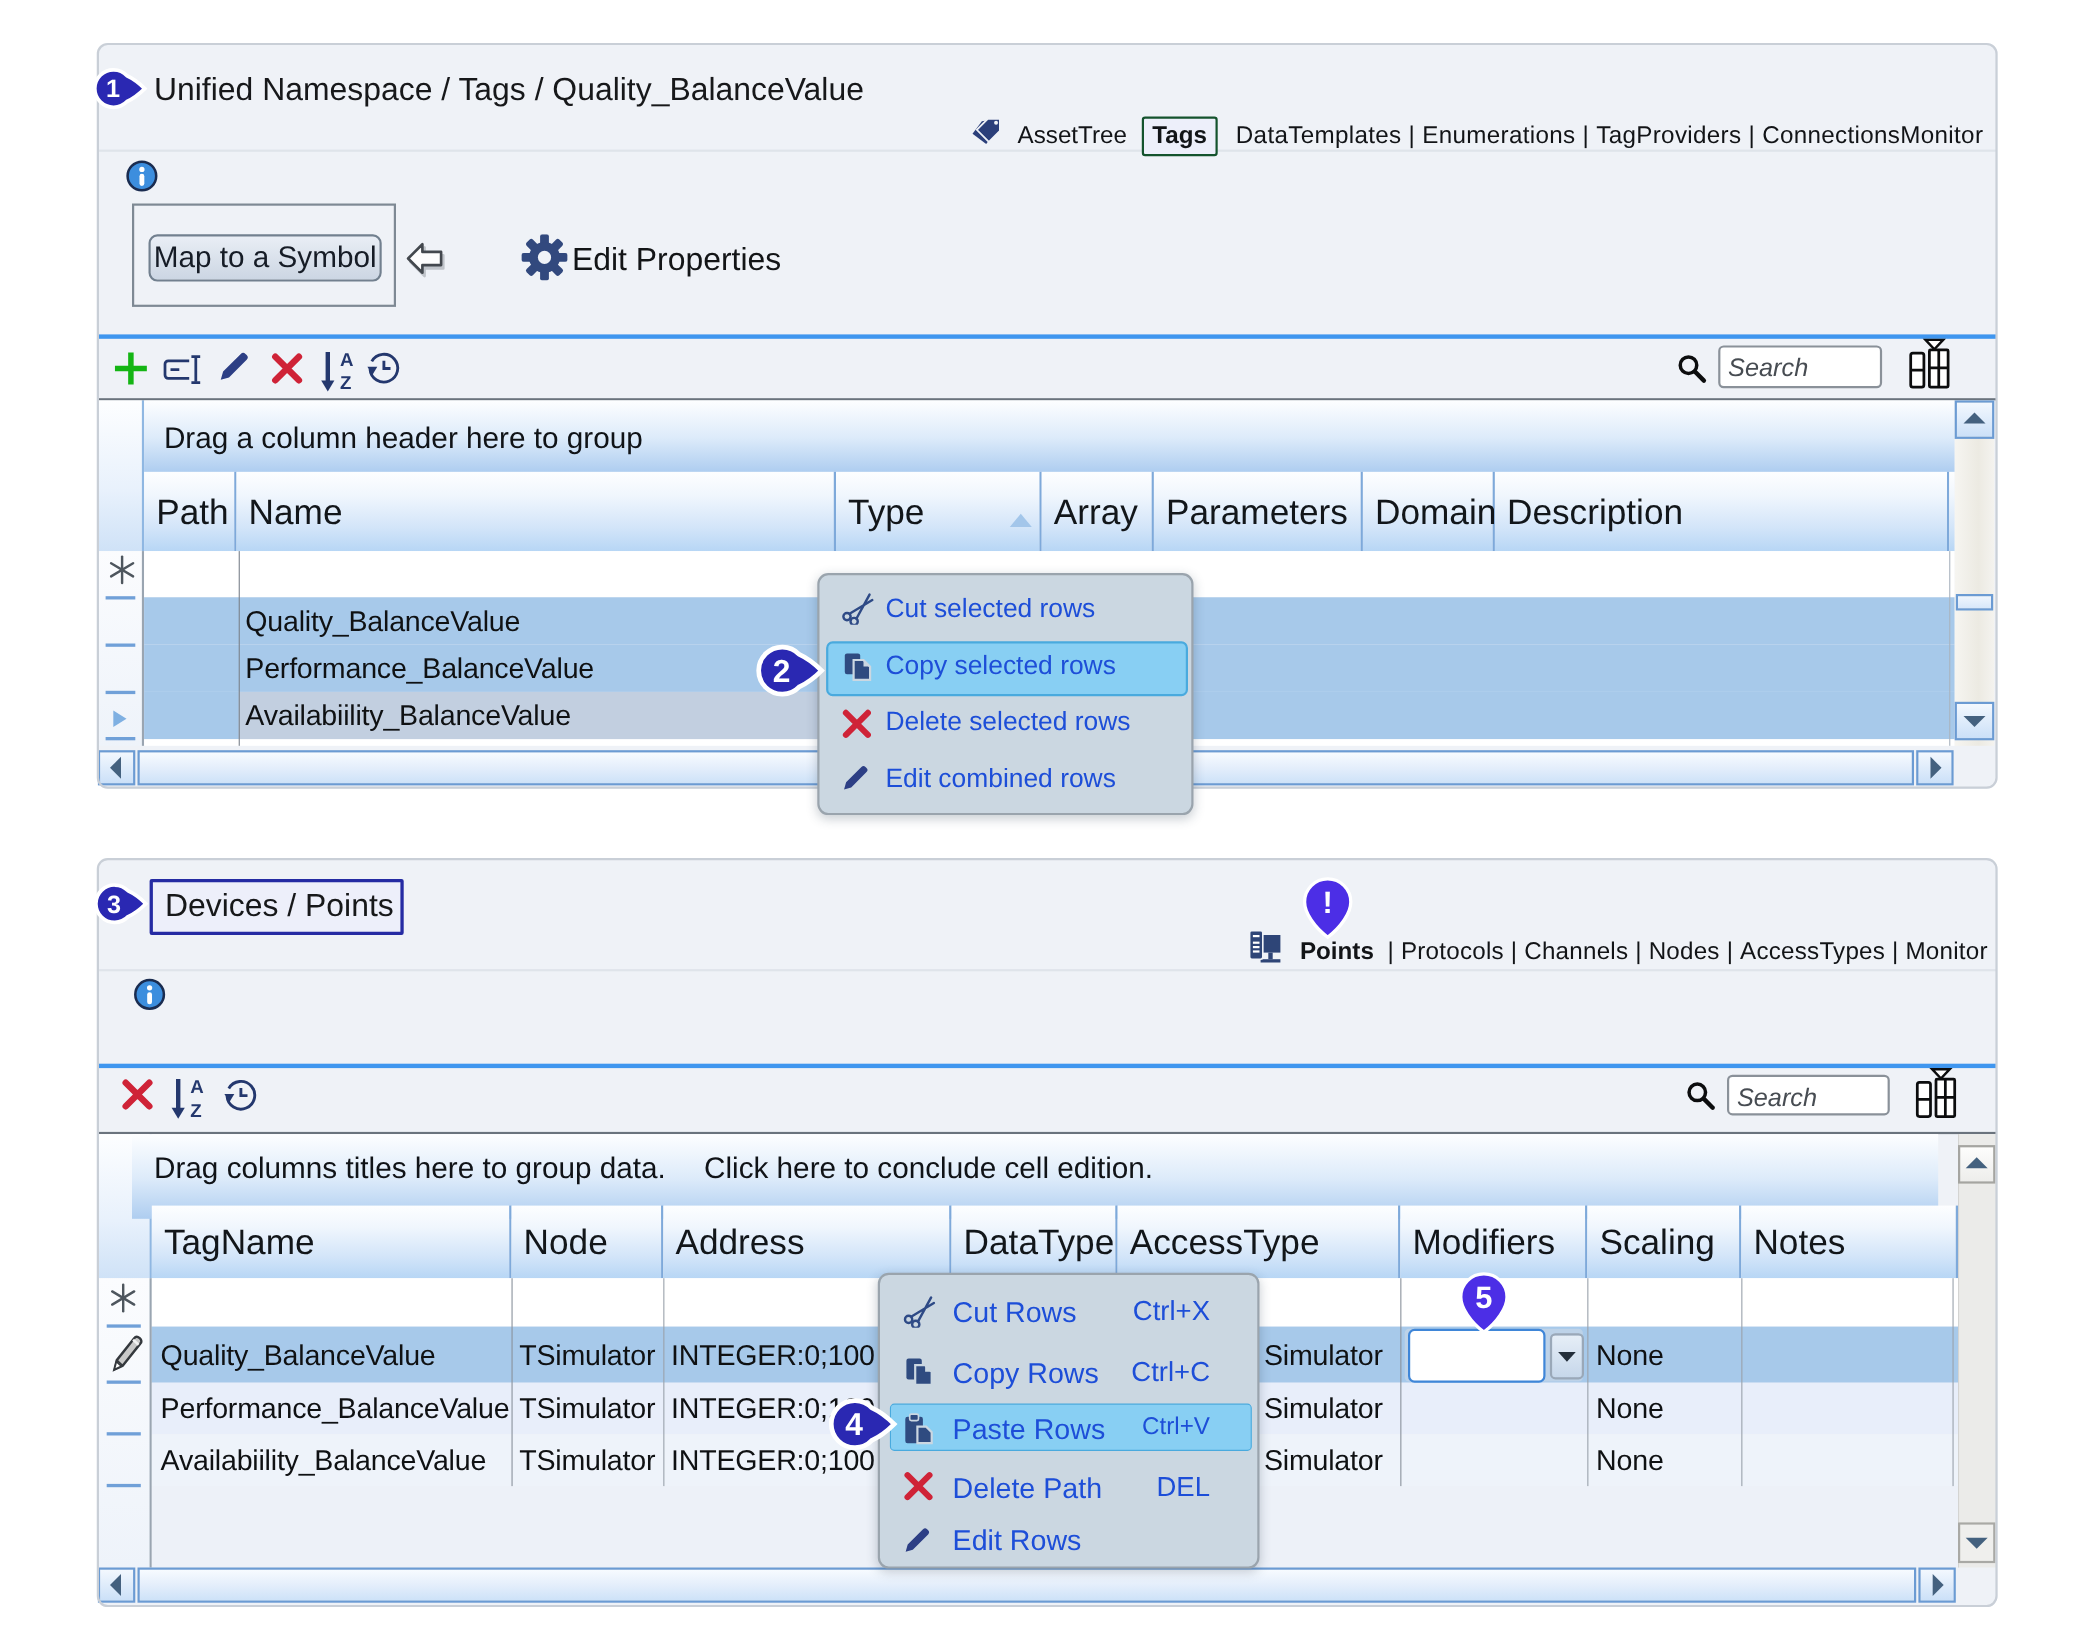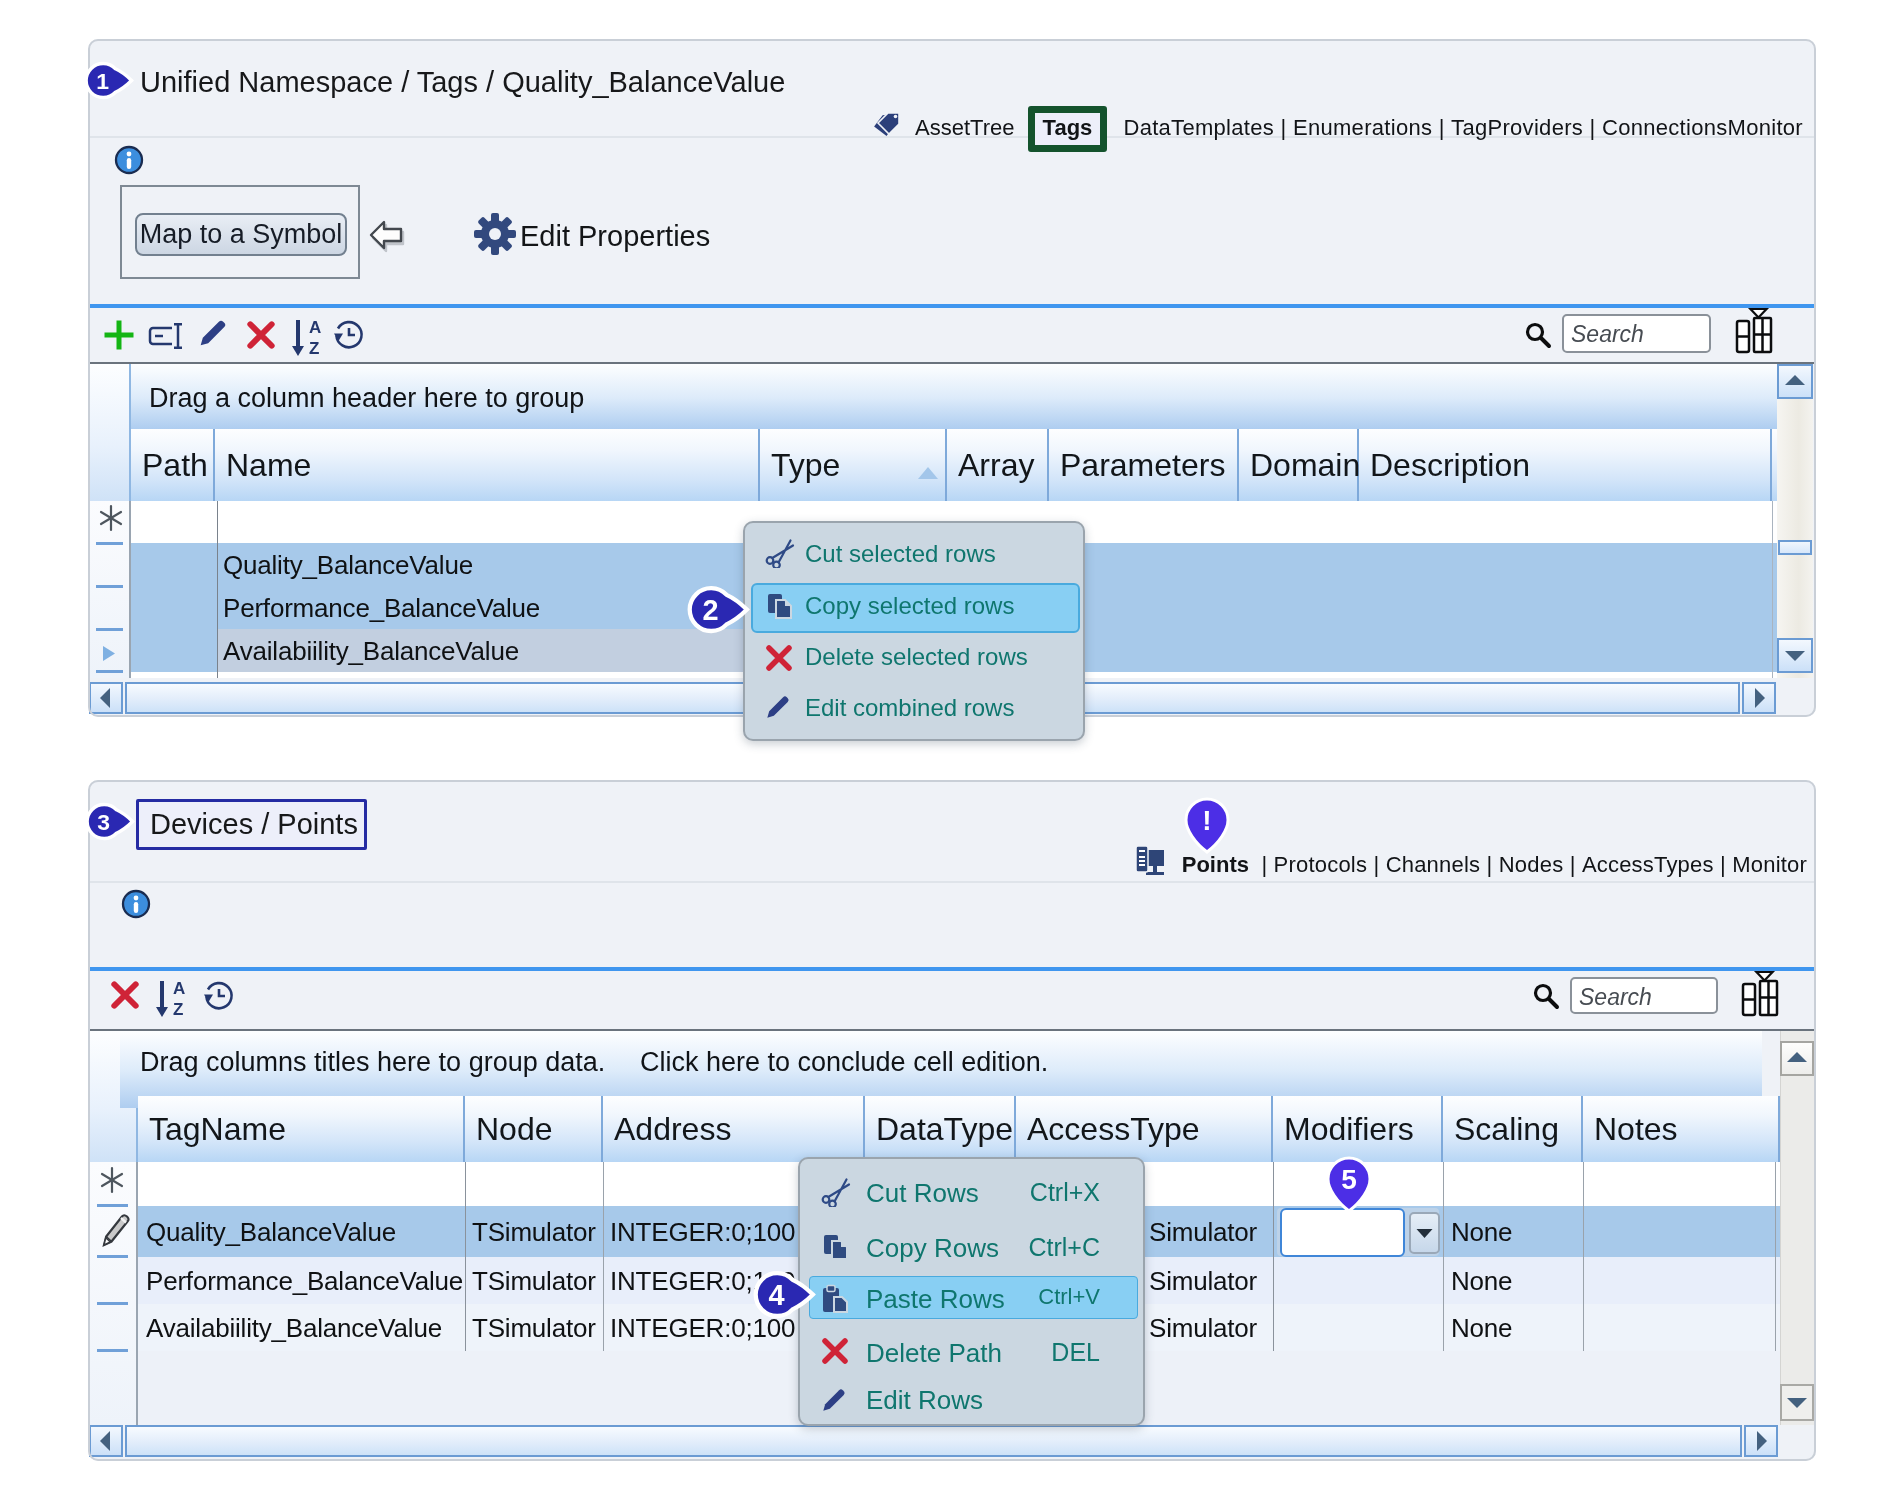--- a/index.html
+++ b/index.html
@@ -17,21 +17,21 @@
 .groupband{position:absolute;background:linear-gradient(180deg,#fdfeff 0%,#ddebfa 52%,#aecdf0 100%);font-size:27px;color:#101317;}
 .cornercell{position:absolute;background:linear-gradient(180deg,#fdfeff 0%,#e8f1fc 60%,#cfe2f7 100%);border-right:2px solid #8fb7e2;box-sizing:border-box;}
 .hcell{position:absolute;background:linear-gradient(180deg,#fdfeff 0%,#f0f6fd 30%,#d3e5f9 70%,#b7d6f5 100%);border-right:2px solid #7ea9da;box-sizing:border-box;font-size:32px;color:#12161a;}
 .hcell span{position:absolute;left:11px;white-space:nowrap;}
 .rowhdrcol{position:absolute;background:linear-gradient(180deg,#fbfcfe,#eef3fa);border-right:2px solid #9aa5b1;box-sizing:border-box;}
 .dash{position:absolute;height:3px;background:#70a0d8;}
 .vline{position:absolute;width:1px;background:#99a1ab;}
 .row{position:absolute;font-size:26px;letter-spacing:-0.2px;color:#0f1113;}
 .row span{position:absolute;top:50%;transform:translateY(-50%);white-space:nowrap;}
 .menu{position:absolute;background:#cbd7e1;border:2px solid #9aa4ad;border-radius:10px;box-shadow:0 3px 10px rgba(40,60,80,.25);box-sizing:border-box;z-index:55;}
-.mi{position:absolute;white-space:nowrap;color:#0f766e;}
+.mi{position:absolute;white-space:nowrap;color:#1d4ed8;}
 .sbox{position:absolute;background:#fff;border:2px solid #8a9199;border-radius:5px;box-sizing:border-box;font-style:italic;font-size:23px;color:#474c52;}
 .sbox span{position:absolute;left:7px;top:5px;}
 .scrbtn{position:absolute;border:2px solid #6b9bd3;background:linear-gradient(180deg,#f3f8fe,#cbe0f8);box-sizing:border-box;}
 .scrtrk{position:absolute;border:2px solid #6b9bd3;background:linear-gradient(180deg,#f7fbff 0%,#e4eefb 50%,#cde2f8 100%);box-sizing:border-box;}
 svg{display:block;}
 .ico{position:absolute;}
 </style>
 </head>
 <body>
 
@@ -39,21 +39,21 @@
   <div class="hdrline" style="top:97px;"></div>
   <div class="ttl abs" style="left:52px;top:27px;">Unified Namespace / Tags / Quality_BalanceValue</div>
 
   <div class="nav abs" style="top:67px;right:13px;">
     <span style="display:inline-block;vertical-align:-4px;" id="tagicon"><svg width="30" height="28" viewBox="0 0 30 28">
 <path d="M13 4 L24 4 L24 15 L14 25 L3 14 Z" fill="#2b3f7a" transform="rotate(-8 14 14)"></path>
 <path d="M17 2 L28 2 L28 13 L18 23 L7 12 Z" fill="#2b3f7a" stroke="#eff2f7" stroke-width="1.6"></path>
 <circle cx="24.5" cy="5.5" r="1.8" fill="#eff2f7"></circle>
         </svg></span>
     <span style="margin-left:8px;">AssetTree</span>
-    <span style="display:inline-block;margin:0 10px 0 7px;border:7px solid #14532d;background:#edeffa;border-radius:3px;padding:2px 8px 4px 8px;font-weight:bold;">Tags</span>
+    <span style="display:inline-block;margin:0 10px 0 7px;border:2px solid #14532d;background:#edeffa;border-radius:3px;padding:2px 8px 4px 8px;font-weight:bold;">Tags</span>
     <span style="letter-spacing:0.3px;">DataTemplates&nbsp;|&nbsp;Enumerations&nbsp;|&nbsp;TagProviders&nbsp;|&nbsp;ConnectionsMonitor</span>
   </div>
 
   <div class="ico" style="left:26px;top:106px;" id="info1">
       <svg width="30" height="30" viewBox="0 0 30 30">
 <circle cx="15" cy="15" r="13" fill="#3c8ede" stroke="#1a2c50" stroke-width="2.3"></circle>
 <circle cx="15" cy="9" r="2.4" fill="#fff"></circle>
         <rect x="12.8" y="13" width="4.4" height="11" rx="2.2" fill="#fff"></rect>
       </svg>
     </div>

